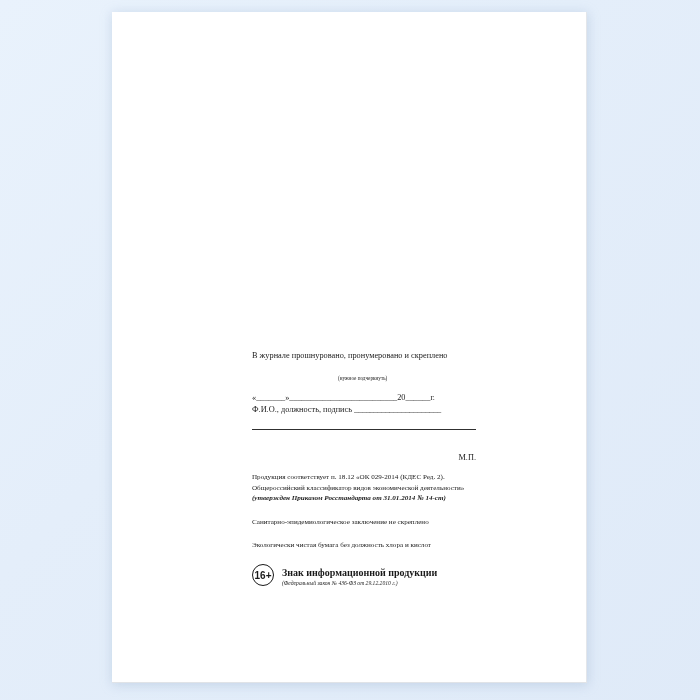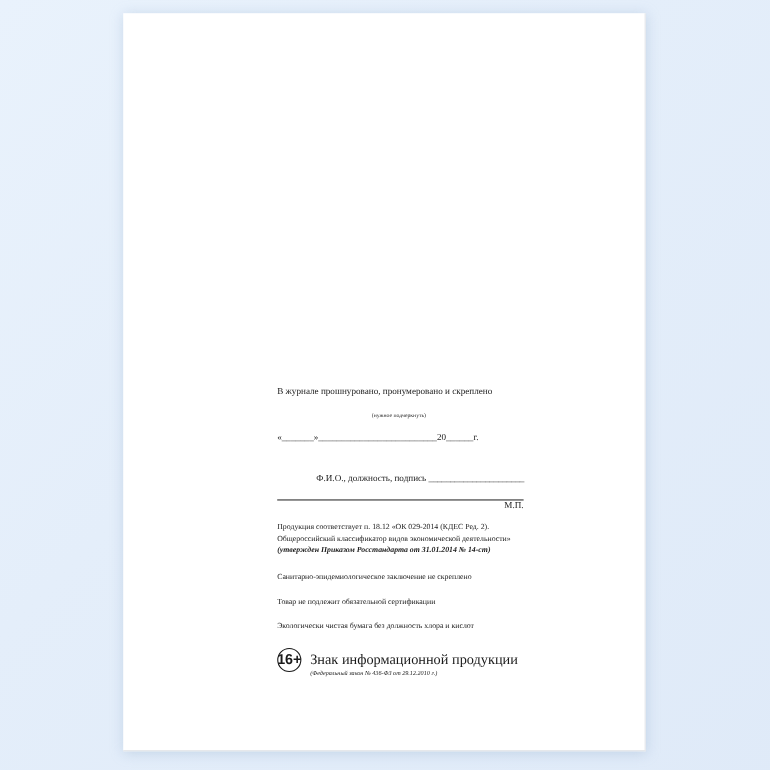--- a/index.html
+++ b/index.html
@@ -63,31 +63,30 @@
     font-size: 5.2px;
     text-align: left;
     margin-left: 86px;
     margin-top: -1px;
     color: #222;
   }
   .row-date {
     margin-top: 11px;
   }
   .row-fio {
-    margin-top: 25px;
-    text-align: center;
+    margin-top: 0;
   }
   .rule {
     margin-top: 12px;
     width: 224px;
     border-bottom: 0.8px solid #303030;
     height: 1px;
   }
   .mp {
-    margin-top: 0;
+    margin-top: 23px;
     text-align: right;
     width: 224px;
     font-size: 8.3px;
   }
   .block-cert {
     margin-top: 10px;
   }
   .small {
     font-size: 7.1px;
     line-height: 1.5;
@@ -109,33 +108,34 @@
     align-items: flex-start;
   }
   .age-badge {
     width: 20px;
     height: 20px;
     border: 1px solid #1a1a1a;
     border-radius: 50%;
     display: flex;
     align-items: center;
     justify-content: center;
-    font-size: 13px;
+    font-size: 10px;
     font-weight: bold;
     font-family: "Liberation Sans", sans-serif;
     flex: 0 0 auto;
     margin-top: 0px;
   }
   .age-text {
     margin-left: 8px;
     padding-top: 3px;
   }
   .age-text .t1 {
-    font-size: 13px;
+    font-size: 10px;
     white-space: nowrap;
+    font-weight: bold;
   }
   .age-text .t2 {
     font-size: 5.6px;
     font-style: italic;
     white-space: nowrap;
     margin-top: 2px;
   }
 </style>
 </head>
 <body>
@@ -160,21 +160,20 @@
 
       <div class="mp">М.П.</div>
 
       <div class="block-cert">
         <div class="small">Продукция соответствует п. 18.12 «ОК 029-2014 (КДЕС Ред. 2).</div>
         <div class="small">Общероссийский классификатор видов экономической деятельности»</div>
         <div class="small italic">(утвержден Приказом Росстандарта от 31.01.2014 № 14-ст)</div>
 
         <div class="small gap-m">Санитарно-эпидемиологическое заключение не скреплено</div>
 
-        <div class="small gap-s">Товар не подлежит обязательной сертификации</div>
 
         <div class="small gap-s">Экологически чистая бумага без должность хлора и кислот</div>
       </div>
 
       <div class="age-row">
         <div class="age-badge">16+</div>
         <div class="age-text">
           <div class="t1">Знак информационной продукции</div>
           <div class="t2">(Федеральный закон № 436-ФЗ от 29.12.2010 г.)</div>
         </div>

